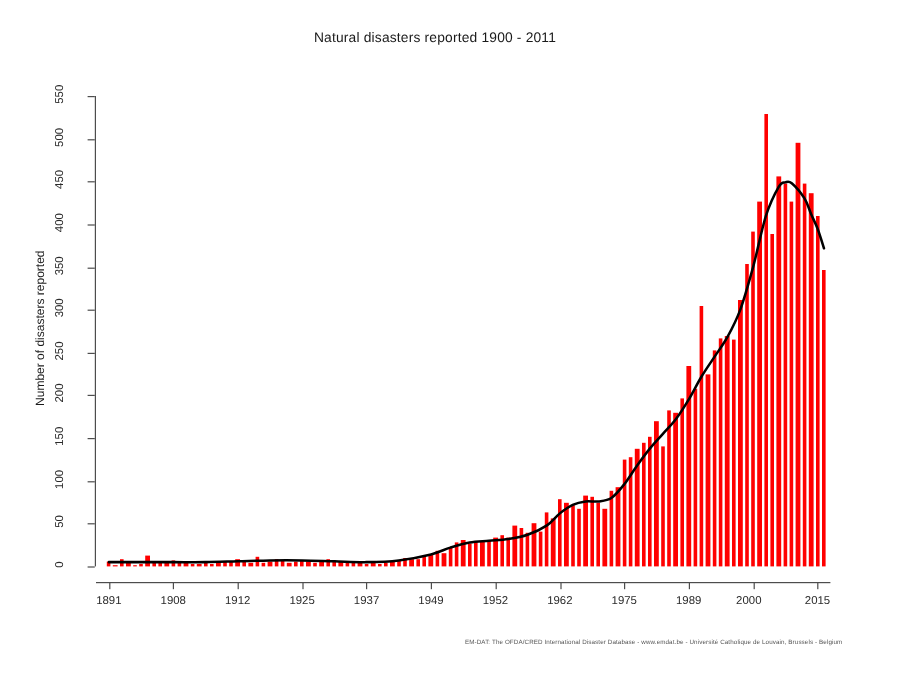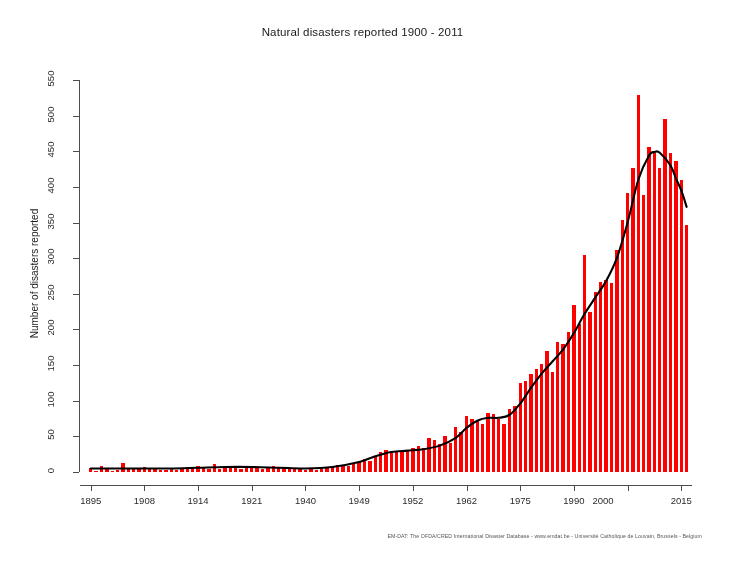--- a/index.html
+++ b/index.html
@@ -194,41 +194,41 @@
       <div class="y-label-wrap" style="top: 108.636px;">
         <div class="y-tick-label">500</div>
       </div>
       <div class="y-tick" style="top: 80px;"></div>
       <div class="y-label-wrap" style="top: 73px;">
         <div class="y-tick-label">550</div>
       </div>
     </div>
   <div id="x-axis-ticks">
       <div class="x-tick" style="left: 90.7368px;"></div>
-      <div class="x-tick-label" style="left: 90.7368px;">1895</div>
+      <div class="x-tick-label" style="left: 90.7368px;">1891</div>
       <div class="x-tick" style="left: 144.421px;"></div>
       <div class="x-tick-label" style="left: 144.421px;">1908</div>
       <div class="x-tick" style="left: 198.105px;"></div>
-      <div class="x-tick-label" style="left: 198.105px;">1914</div>
+      <div class="x-tick-label" style="left: 198.105px;">1912</div>
       <div class="x-tick" style="left: 251.789px;"></div>
-      <div class="x-tick-label" style="left: 251.789px;">1921</div>
+      <div class="x-tick-label" style="left: 251.789px;">1925</div>
       <div class="x-tick" style="left: 305.474px;"></div>
-      <div class="x-tick-label" style="left: 305.474px;">1940</div>
+      <div class="x-tick-label" style="left: 305.474px;">1937</div>
       <div class="x-tick" style="left: 359.158px;"></div>
       <div class="x-tick-label" style="left: 359.158px;">1949</div>
       <div class="x-tick" style="left: 412.842px;"></div>
       <div class="x-tick-label" style="left: 412.842px;">1952</div>
       <div class="x-tick" style="left: 466.526px;"></div>
       <div class="x-tick-label" style="left: 466.526px;">1962</div>
       <div class="x-tick" style="left: 520.211px;"></div>
       <div class="x-tick-label" style="left: 520.211px;">1975</div>
       <div class="x-tick" style="left: 573.895px;"></div>
-      <div class="x-tick-label" style="left: 573.895px;">1990</div>
+      <div class="x-tick-label" style="left: 573.895px;">1989</div>
       <div class="x-tick" style="left: 627.579px;"></div>
-      <div class="x-tick-label" style="left: 603px;">2000</div>
+      <div class="x-tick-label" style="left: 624px;">2000</div>
       <div class="x-tick" style="left: 681.263px;"></div>
       <div class="x-tick-label" style="left: 681.263px;">2015</div>
     </div>
 
   <div id="plot-area">
     <div id="bars-layer">
         <div class="bar" style="left: 9.07263px; width: 3.32842px; height: 3.56364px; background: rgb(255, 0, 0);"></div>
         <div class="bar" style="left: 14.4411px; width: 3.32842px; height: 1.42545px; background: rgb(255, 0, 0);"></div>
         <div class="bar" style="left: 19.8095px; width: 3.32842px; height: 5.70182px; background: rgb(255, 0, 0);"></div>
         <div class="bar" style="left: 25.1779px; width: 3.32842px; height: 4.27636px; background: rgb(255, 0, 0);"></div>

